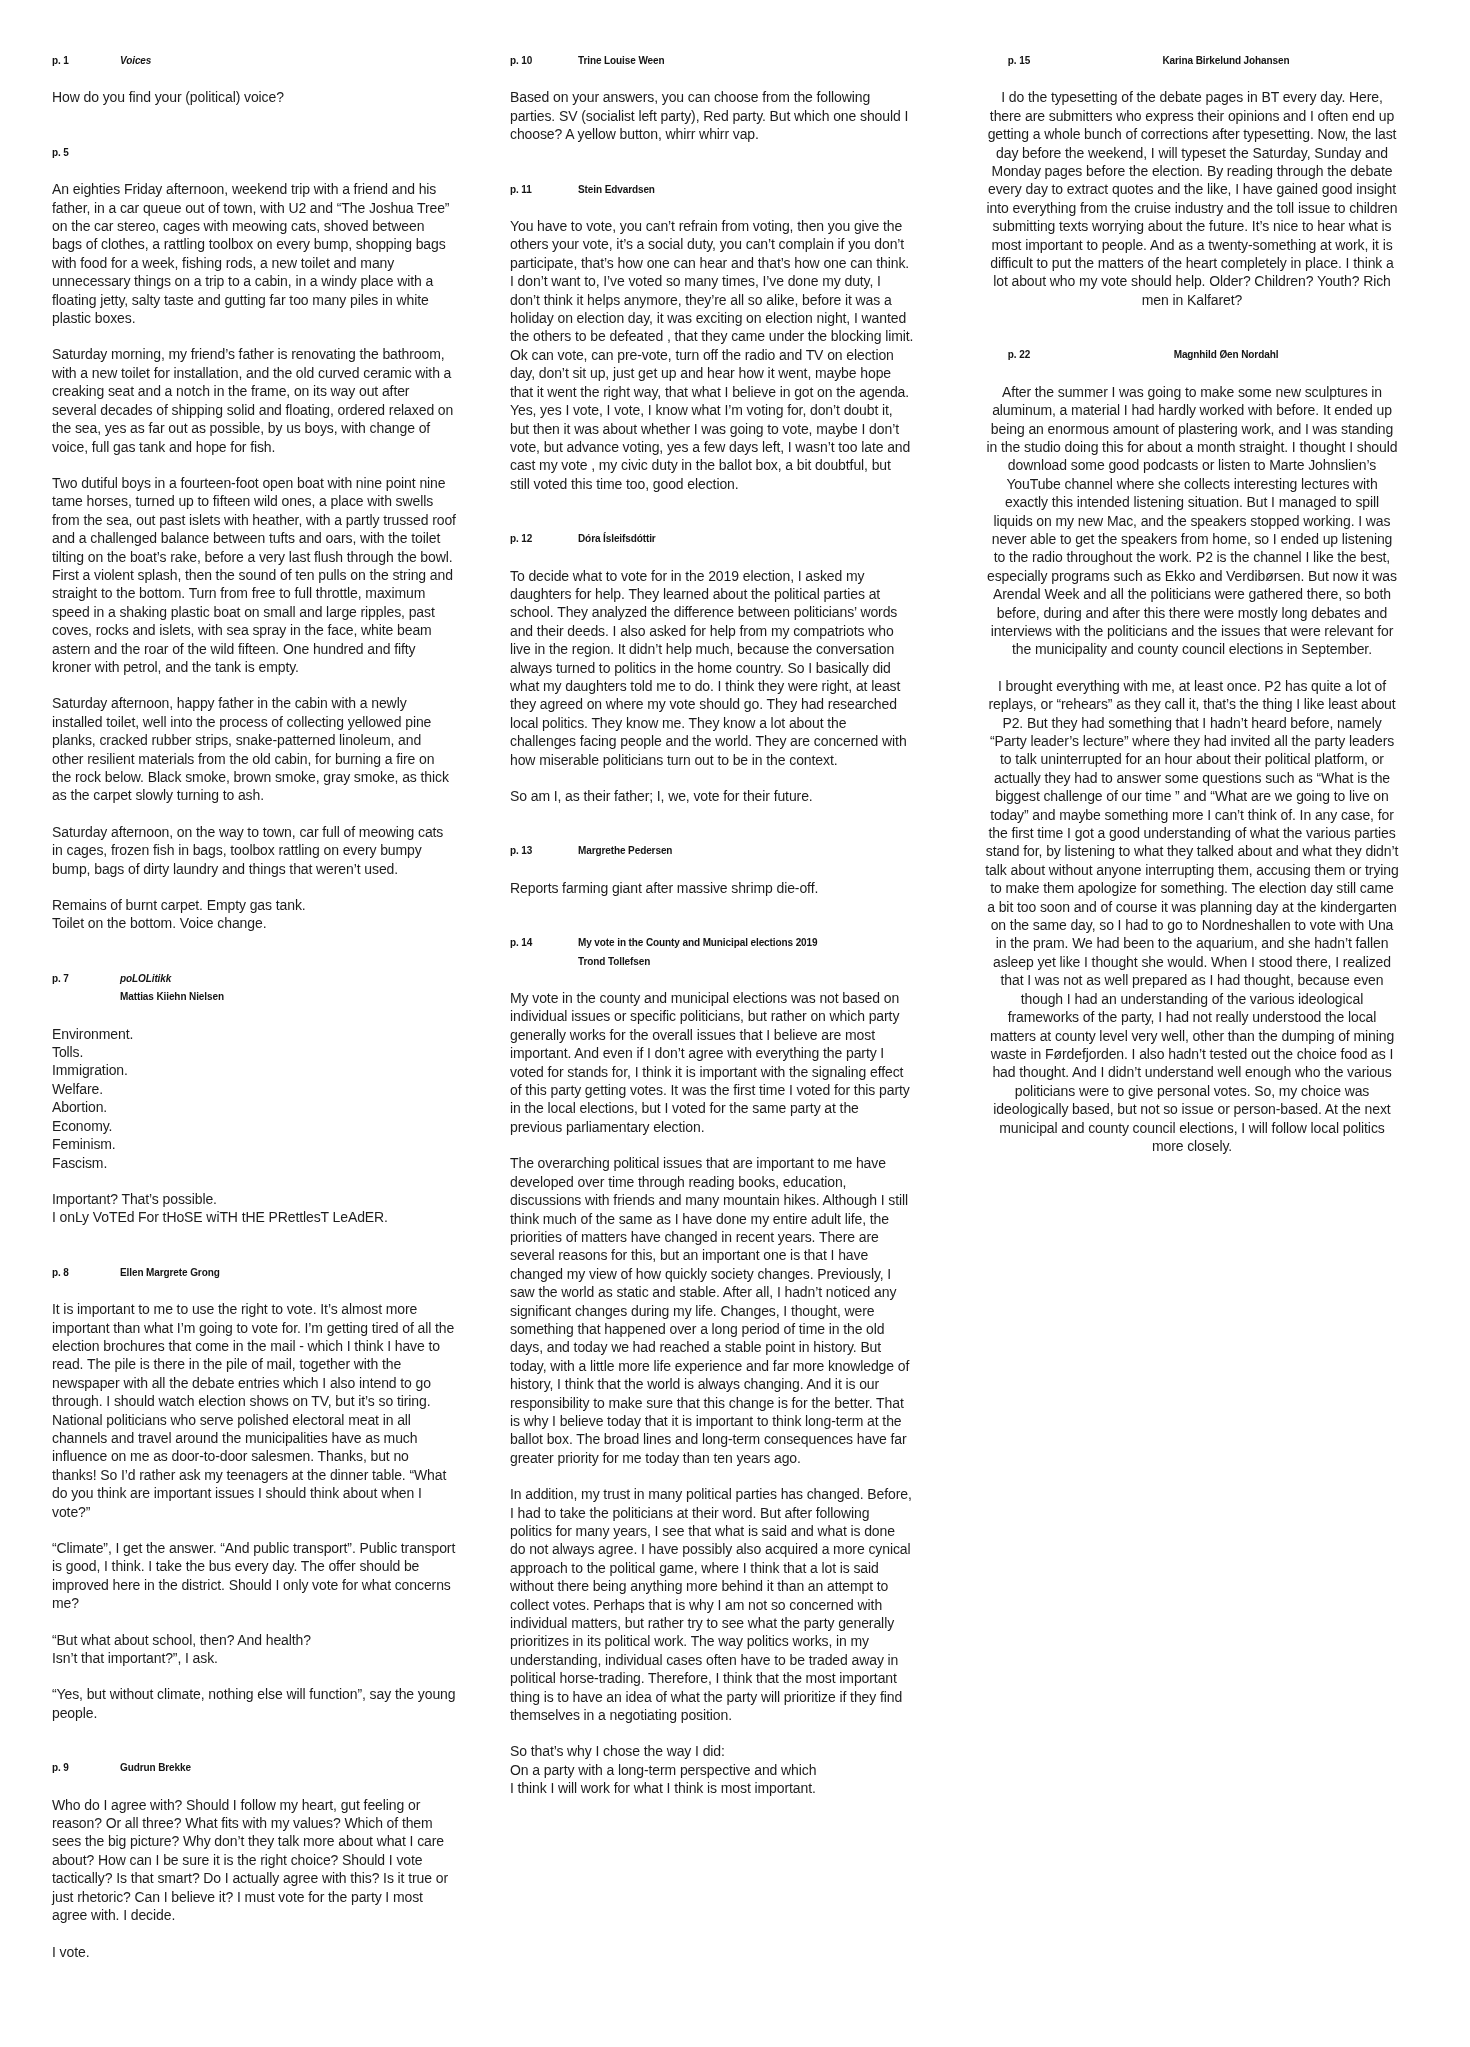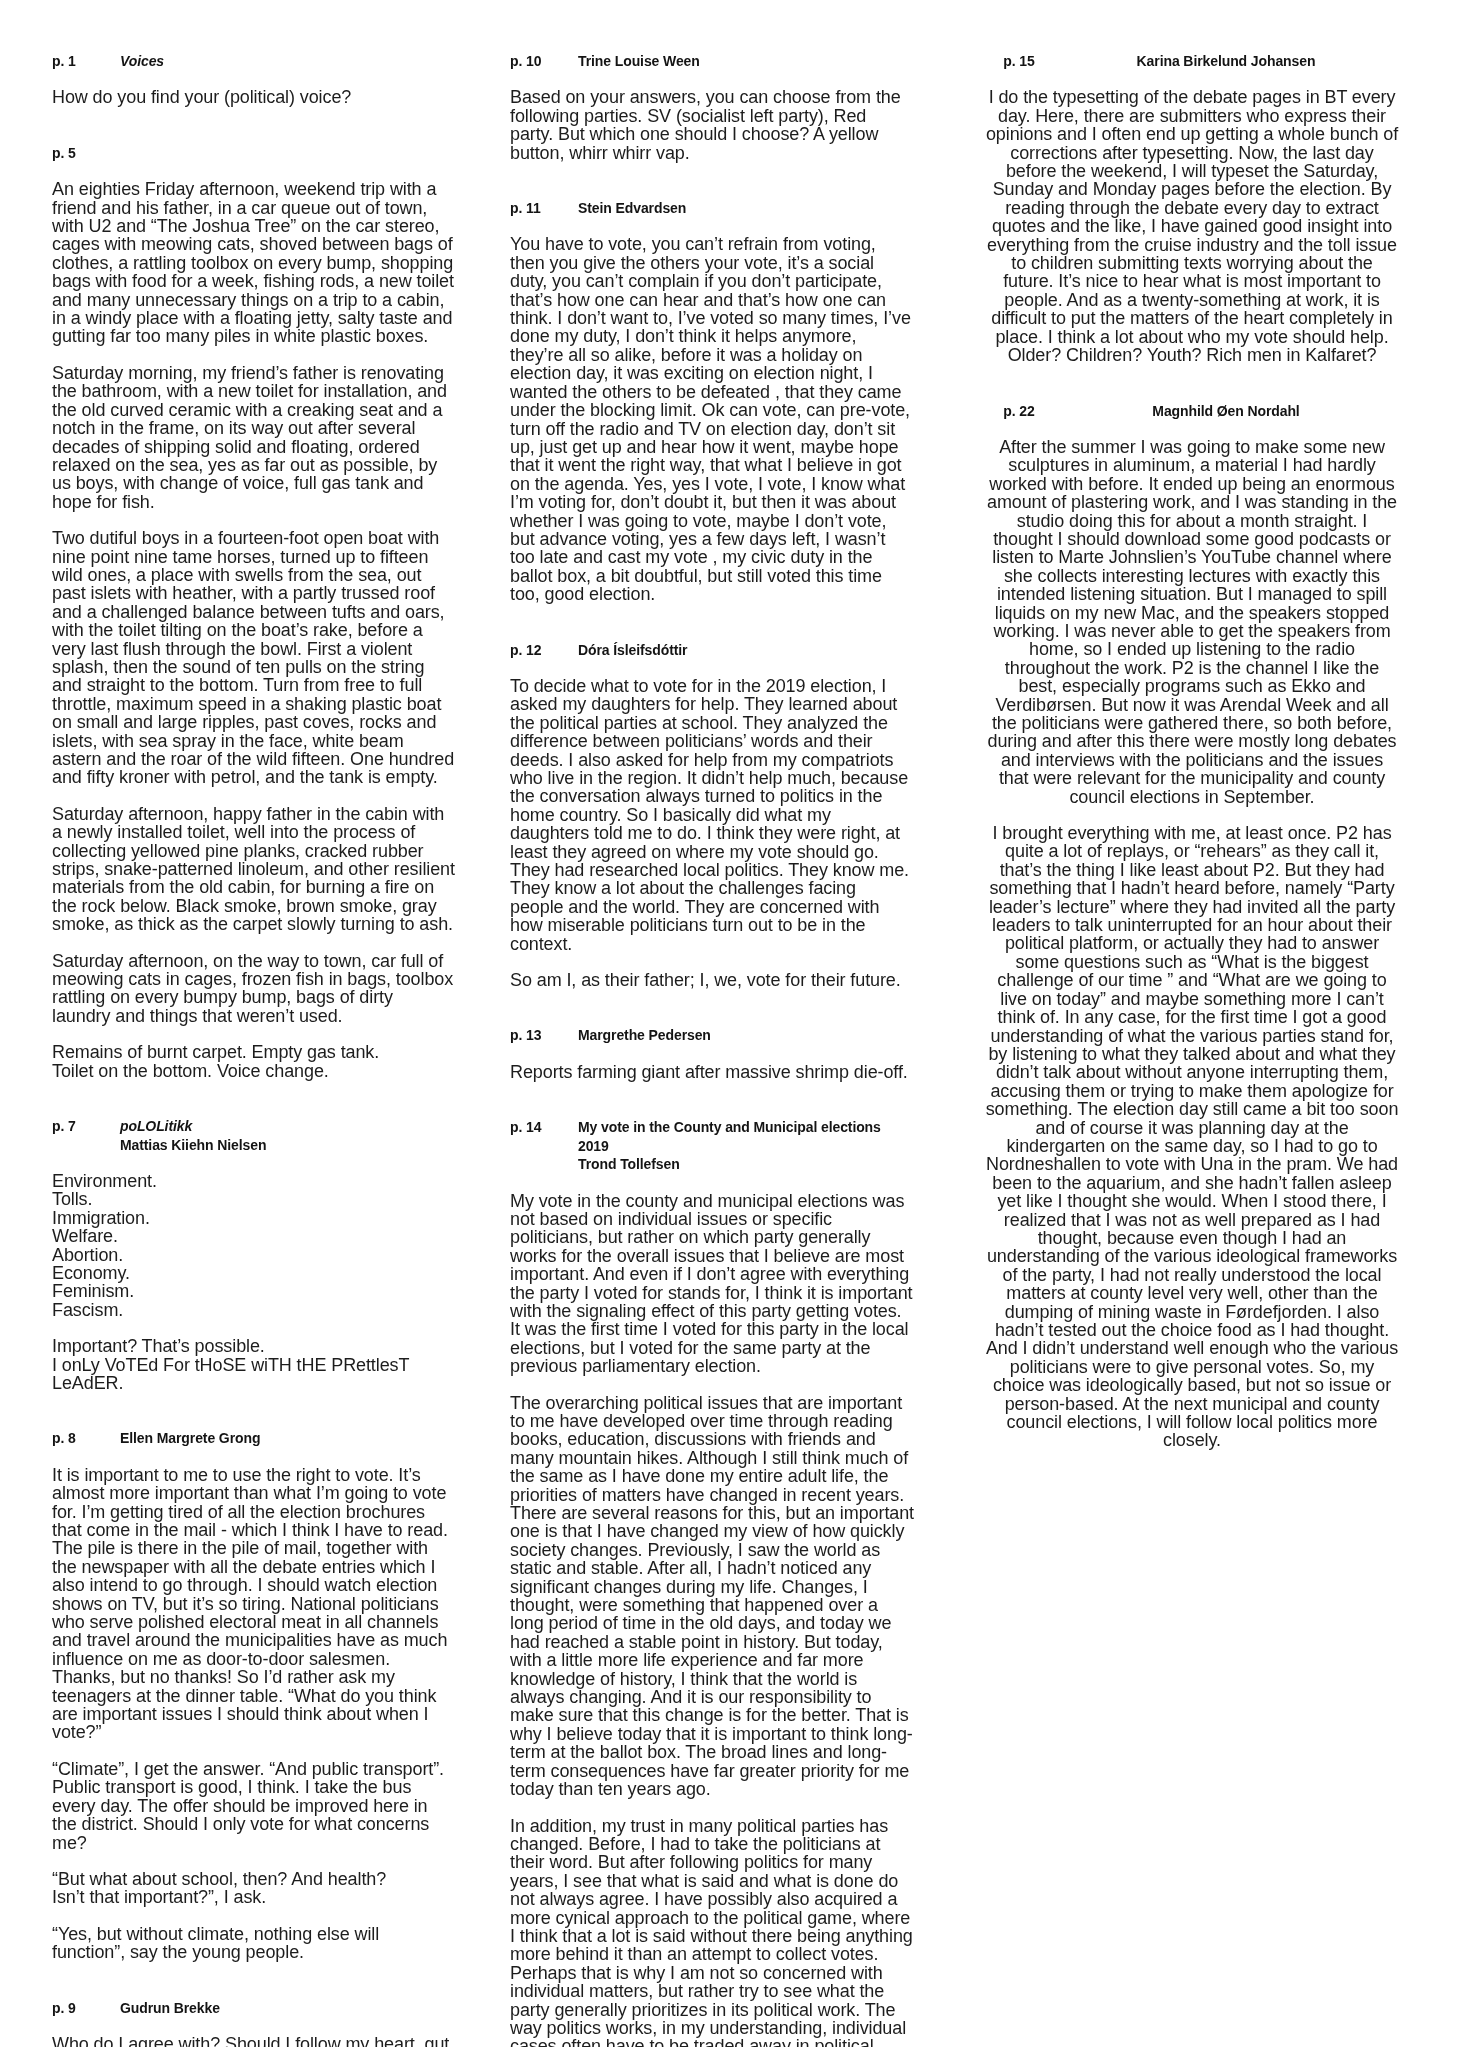--- a/index.html
+++ b/index.html
@@ -19,34 +19,34 @@
   .col-2 { left: 510px; width: 404px; }
   .col-3 { left: 985px; width: 414px; text-align: center; }
 
   .entry { margin-top: 37px; }
   .entry:first-child { margin-top: 0; }
 
   .entry-heading {
     display: flex;
     align-items: flex-start;
     font-weight: 700;
-    font-size: 14px;
+    font-size: 10px;
     line-height: 18.4px;
     letter-spacing: -0.1px;
     color: #141414;
     margin: 0 0 18px 0;
   }
   .page-label { flex: 0 0 68px; width: 68px; }
   .entry-title { flex: 1 1 auto; }
   .title-line { font-weight: 700; }
   .title-line.italic { font-style: italic; }
 
   .para {
     margin: 0 0 18px 0;
-    font-size: 18px;
+    font-size: 14px;
     line-height: 18.4px;
     letter-spacing: -0.1px;
     white-space: pre-line;
   }
   .para:last-child { margin-bottom: 0; }
 </style>
 </head>
 <body>
 
 <div class="page">

